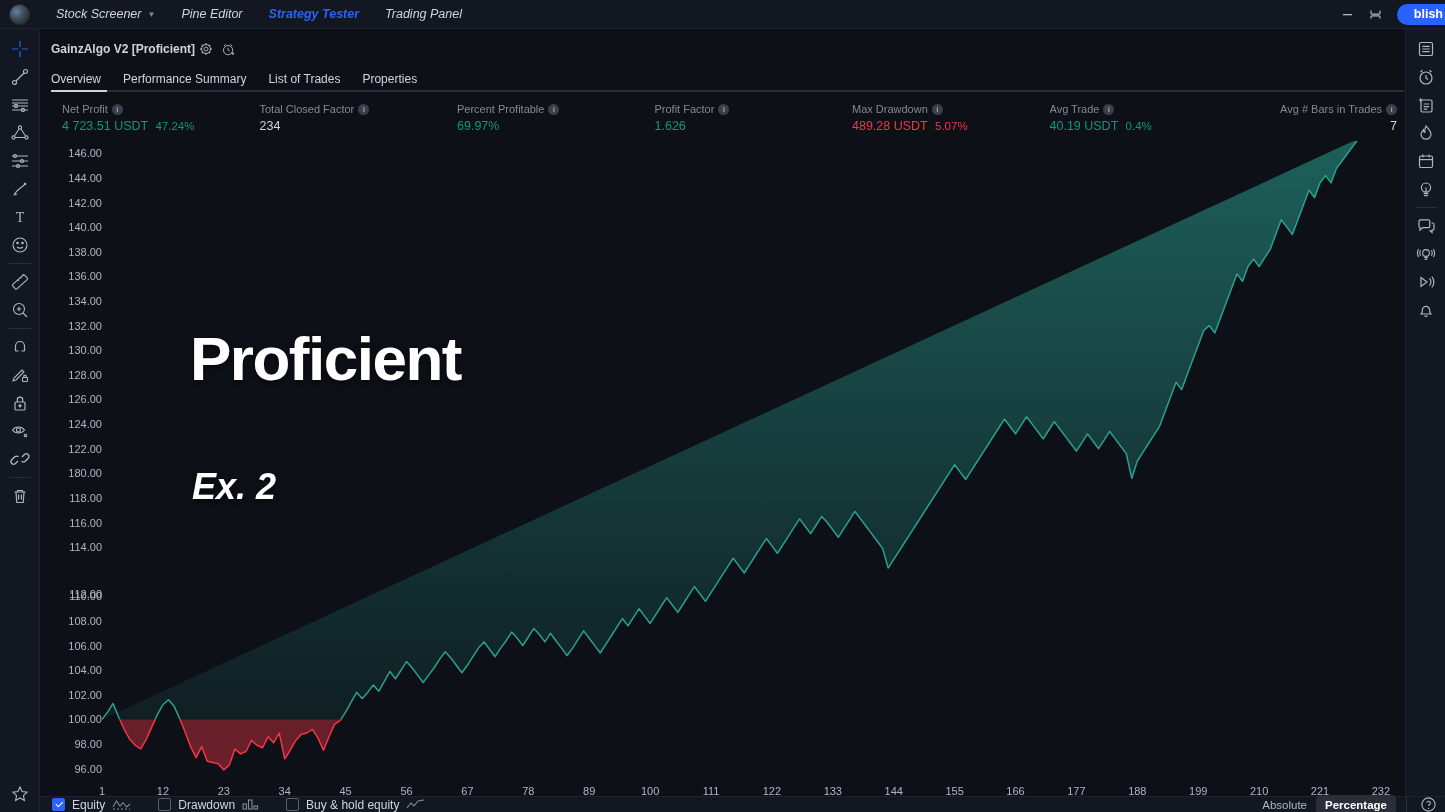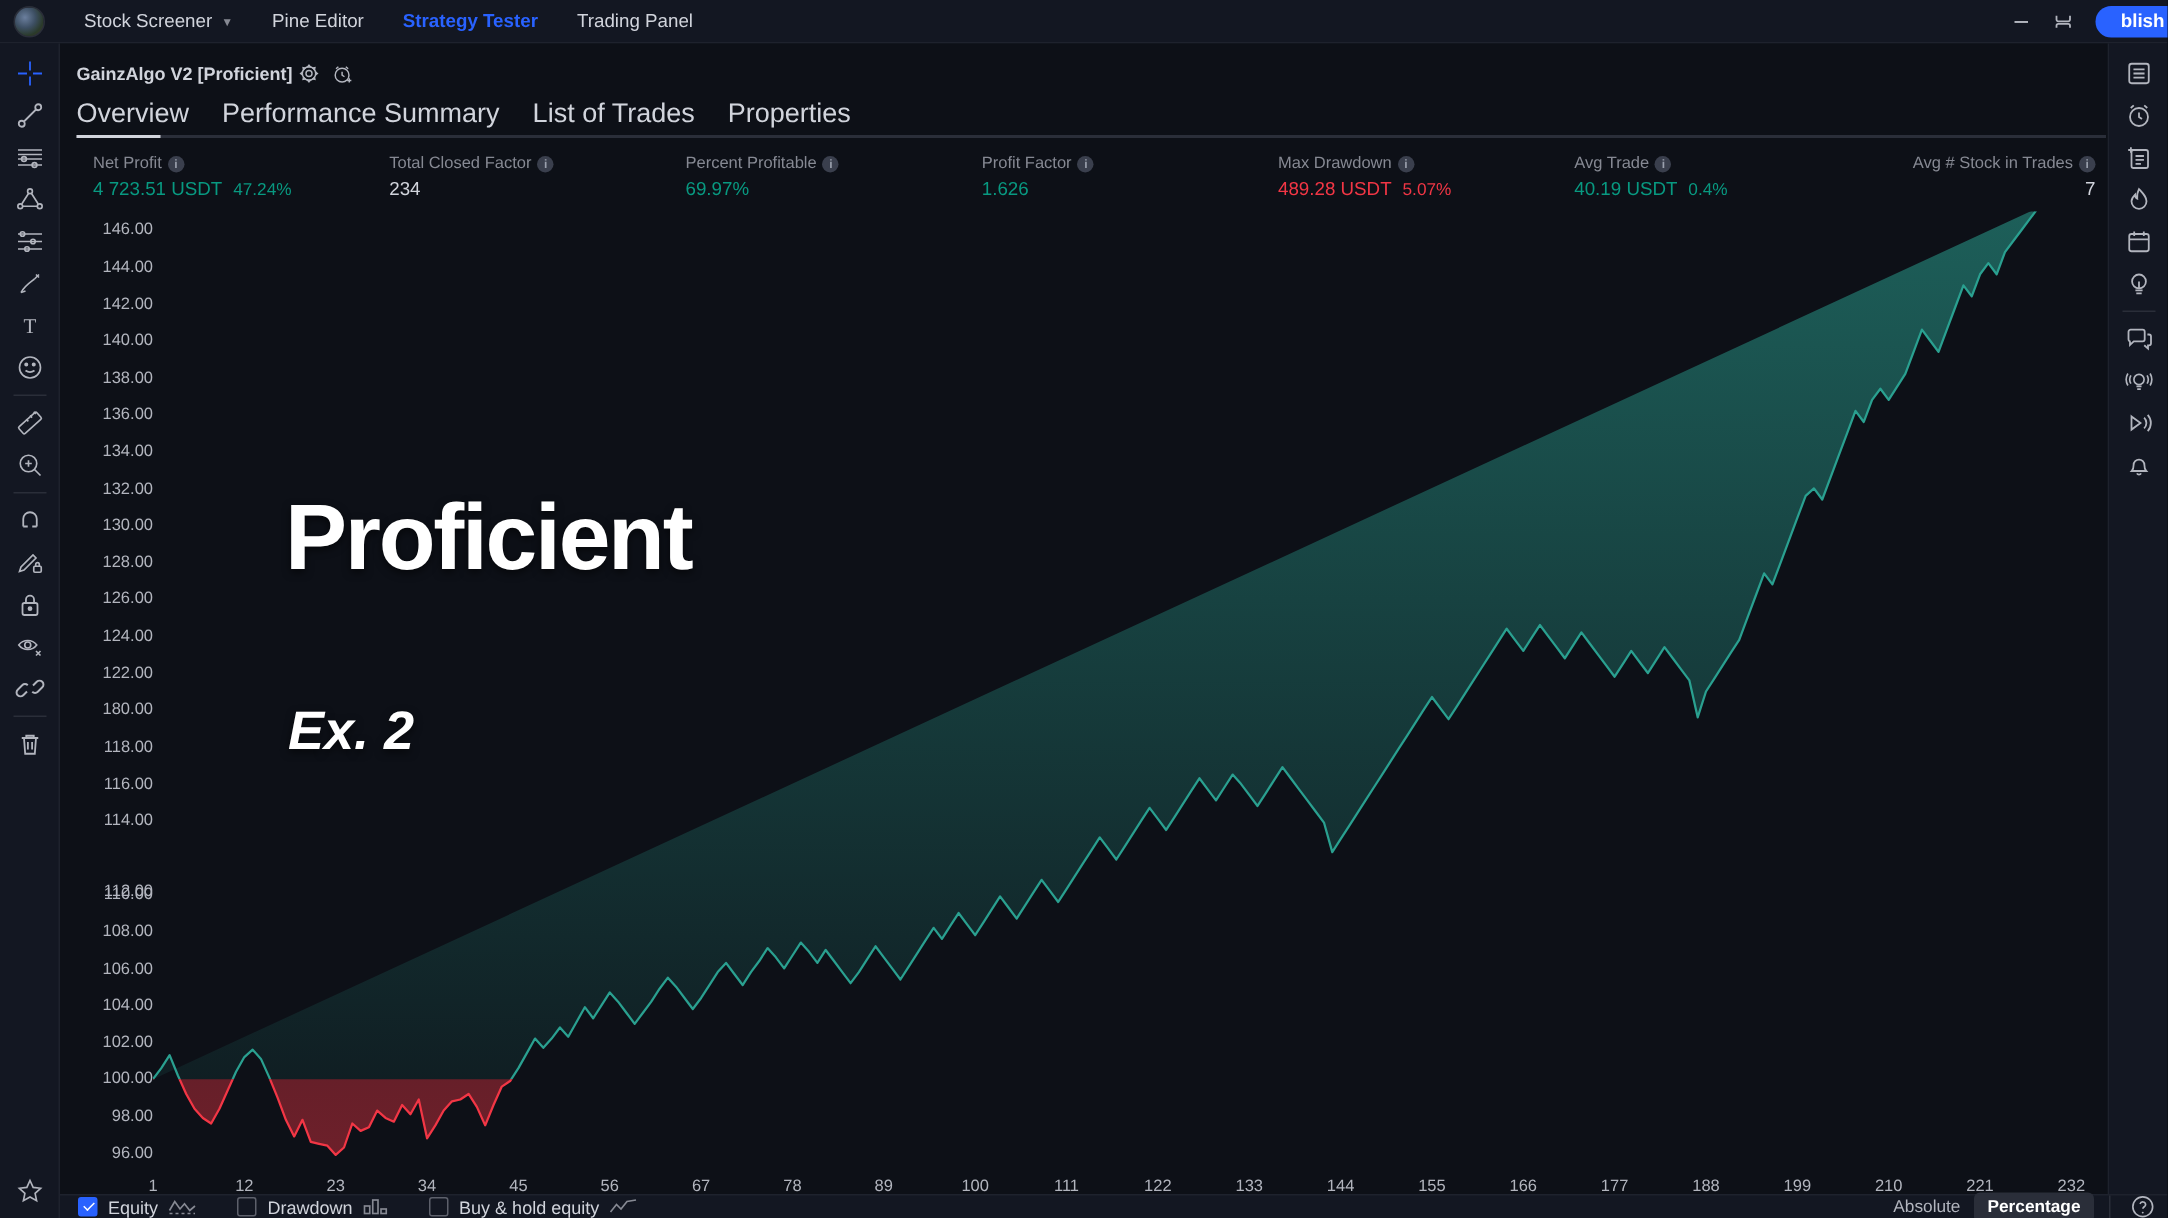--- a/index.html
+++ b/index.html
@@ -17,21 +17,21 @@
     position: absolute; left: 0; top: 0; width: 1445px; height: 29px;
     background: #131722; border-bottom: 1px solid #1e222d;
     display: flex; align-items: center;
   }
   .avatar {
     width: 21px; height: 21px; border-radius: 50%;
     margin-left: 9px; margin-right: 13px;
     background: radial-gradient(circle at 35% 35%, #6b7f9e 0%, #3d4f63 40%, #2a3a2a 70%, #4a3a2a 100%);
     border: 1px solid #2a2e39; flex: 0 0 auto;
   }
-  .topnav { display: flex; align-items: center; height: 29px; }
+  .topnav { display: flex; align-items: center; height: 29px; font-style: italic; }
   .topnav-item {
     font-size: 12.5px; color: #d1d4dc; padding: 0 13px; height: 29px;
     display: flex; align-items: center; cursor: pointer; white-space: nowrap;
   }
   .topnav-item.active { color: #2962ff; font-weight: 700; }
   .topnav-item .caret { margin-left: 6px; font-size: 8px; color: #868993; }
   .topbar-right {
     margin-left: auto; display: flex; align-items: center; height: 29px;
   }
   .win-btn {
@@ -76,21 +76,21 @@
   .strat-title-row { display: flex; align-items: center; height: 20px; }
   .strat-title { font-size: 12px; font-weight: 700; color: #d1d4dc; }
   .strat-icon {
     width: 22px; height: 20px; display: flex; align-items: center; justify-content: center;
     color: #b2b5be; cursor: pointer;
   }
   .strat-icon:first-of-type { margin-left: 8px; }
 
   .tabs { display: flex; align-items: flex-end; height: 26px; margin-top: 7px; position: relative; }
   .tab {
-    font-size: 18px; color: #d1d4dc; padding: 0 11px 6px 11px; cursor: pointer;
+    font-size: 12px; color: #d1d4dc; padding: 0 11px 6px 11px; cursor: pointer;
     white-space: nowrap;
   }
   .tab:first-child { padding-left: 0; margin-left: 0; }
   .tabs-underline {
     position: absolute; left: 0; bottom: 0; width: 1353px; height: 2px; background: #2a2e39;
   }
   .tabs-underline-active {
     position: absolute; left: 0; bottom: 0; width: 56px; height: 2px; background: #d1d4dc;
   }
 
@@ -505,21 +505,21 @@
             <span>Avg Trade</span>
             <span class="info-dot">i</span>
           </div>
           <div class="stat-val">
             <span class="v-pos">40.19 USDT</span>
             <span class="v-sub v-pos">0.4%</span>
           </div>
         </div>
         <div class="stat last">
           <div class="stat-label">
-            <span>Avg # Stock in Trades</span>
+            <span>Avg # Bars in Trades</span>
             <span class="info-dot">i</span>
           </div>
           <div class="stat-val">
             <span class="v-main">7</span>
           </div>
         </div>
       </div>
     </div>
 
     <div class="chart-wrap">

